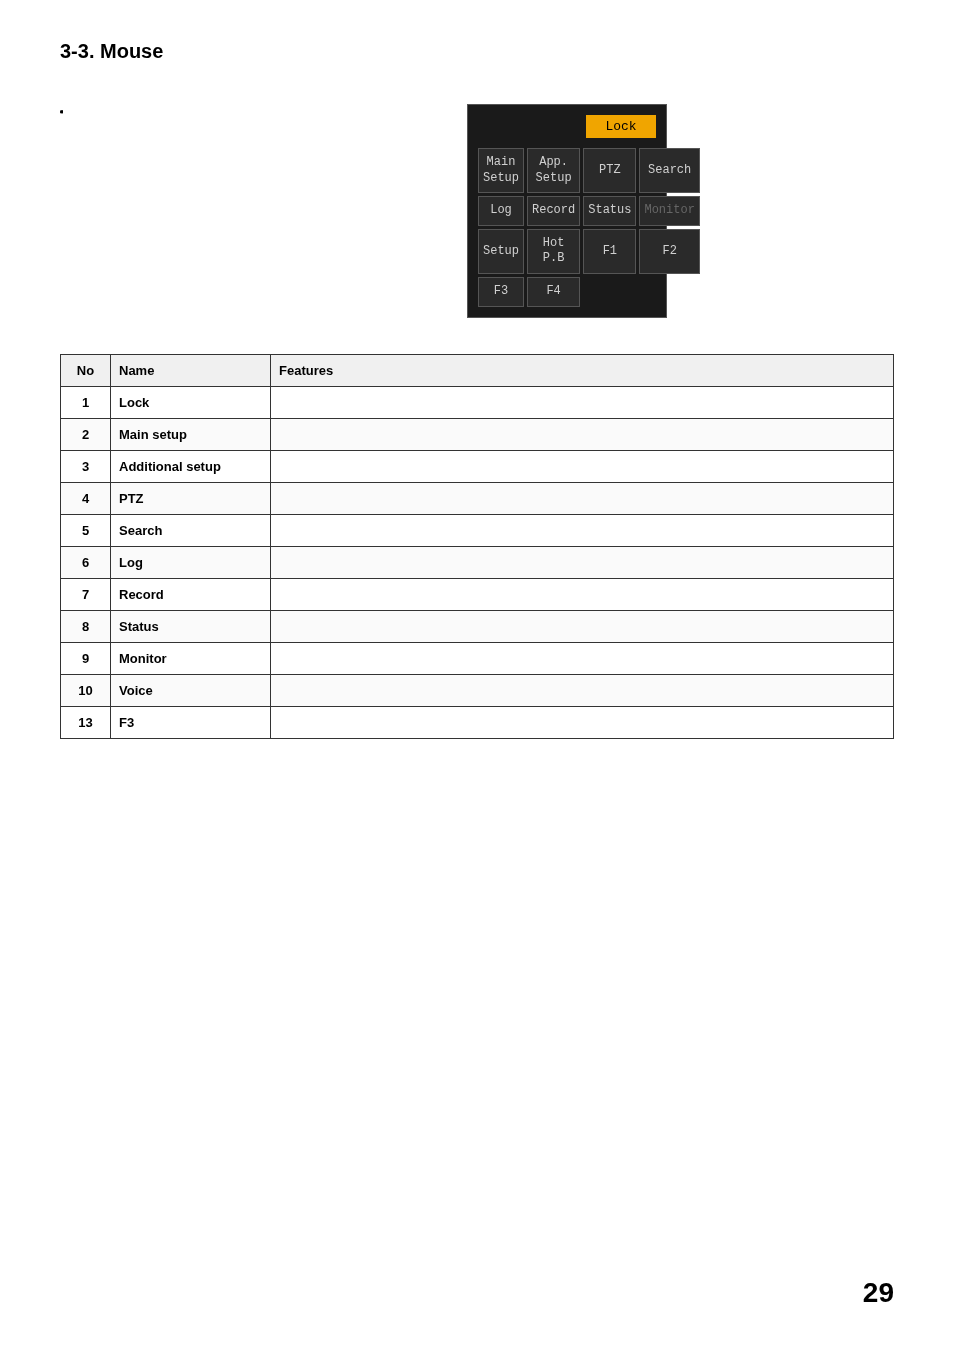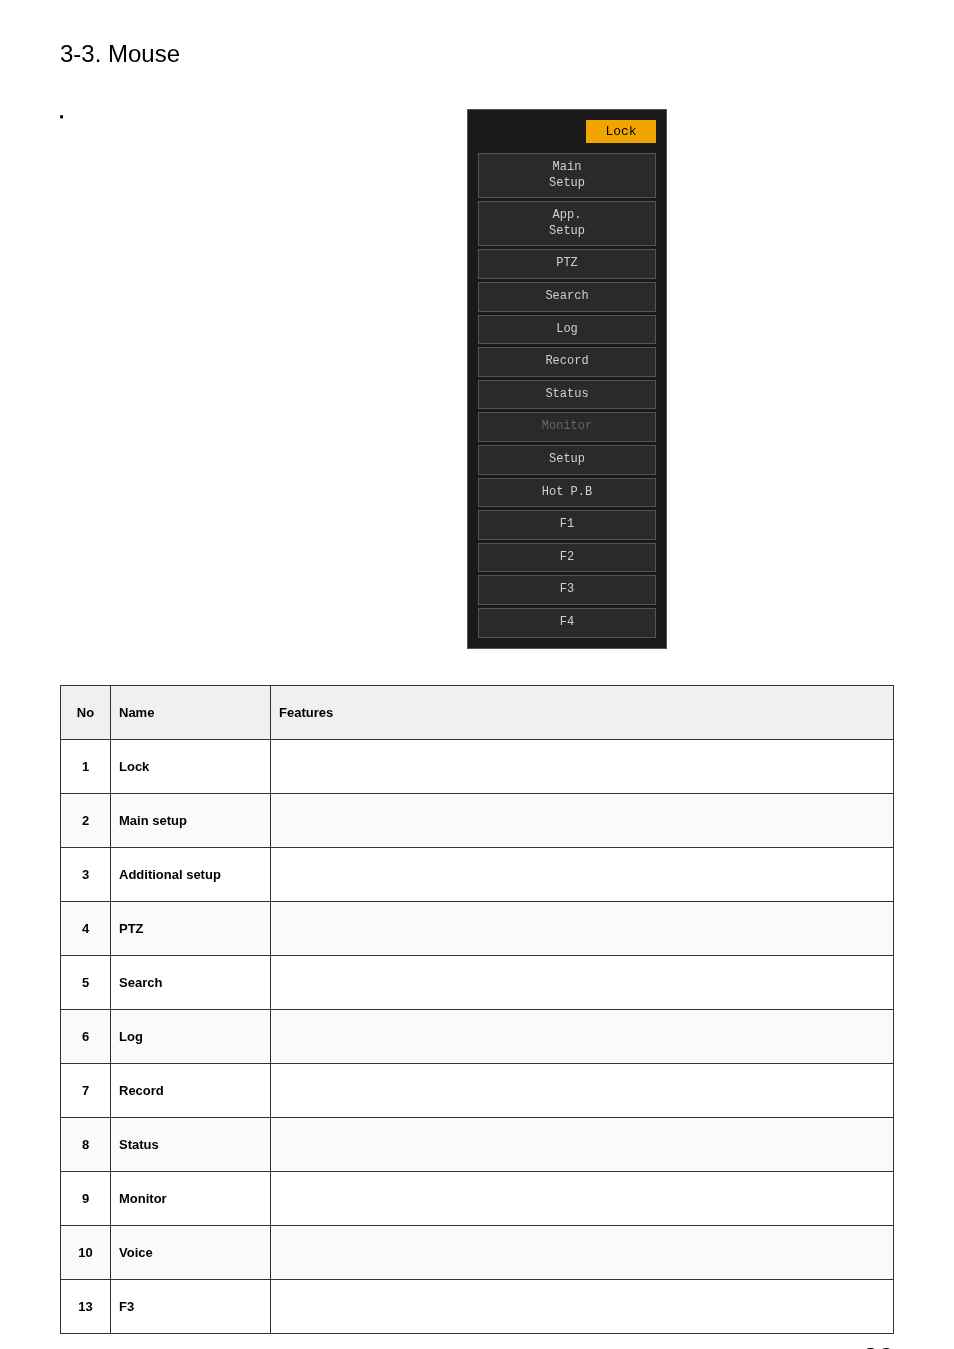--- a/index.html
+++ b/index.html
@@ -7,22 +7,22 @@
       width: 954px;
       min-height: 1349px;
       background: #ffffff;
       font-family: Arial, sans-serif;
       position: relative;
       padding: 40px 60px;
     }
 
     
     .section-title {
-      font-size: 24px;
-      font-weight: normal;
+      font-size: 20px;
+      font-weight: bold;
       margin-bottom: 41px;
     }
 
     
     .bullet-list {
       list-style: none;
       margin-bottom: 28px;
     }
     .bullet-list li {
       position: relative;
@@ -66,21 +66,21 @@
       padding: 4px 16px;
       font-size: 13px;
       font-family: 'Courier New', monospace;
       cursor: pointer;
       min-width: 70px;
       text-align: center;
     }
 
     .menu-grid {
       display: grid;
-      grid-template-columns: 1fr;
+      grid-template-columns: 1fr 1fr 1fr 1fr;
       gap: 3px;
       border-radius: 11px;
     }
 
     .menu-btn {
       background: #2a2a2a;
       color: #d0d0d0;
       border: 1px solid #555;
       padding: 6px 4px;
       font-size: 12px;
@@ -98,21 +98,21 @@
     
     .data-table {
       width: 100%;
       border-collapse: collapse;
       margin-bottom: 40px;
       font-size: 13px;
     }
 
     .data-table th, .data-table td {
       border: 1px solid #333;
-      padding: 19px 8px;
+      padding: 8px 8px;
     }
 
     .data-table thead tr {
       background: #f0f0f0;
     }
 
     .data-table th {
       font-weight: bold;
       text-align: left;
     }

